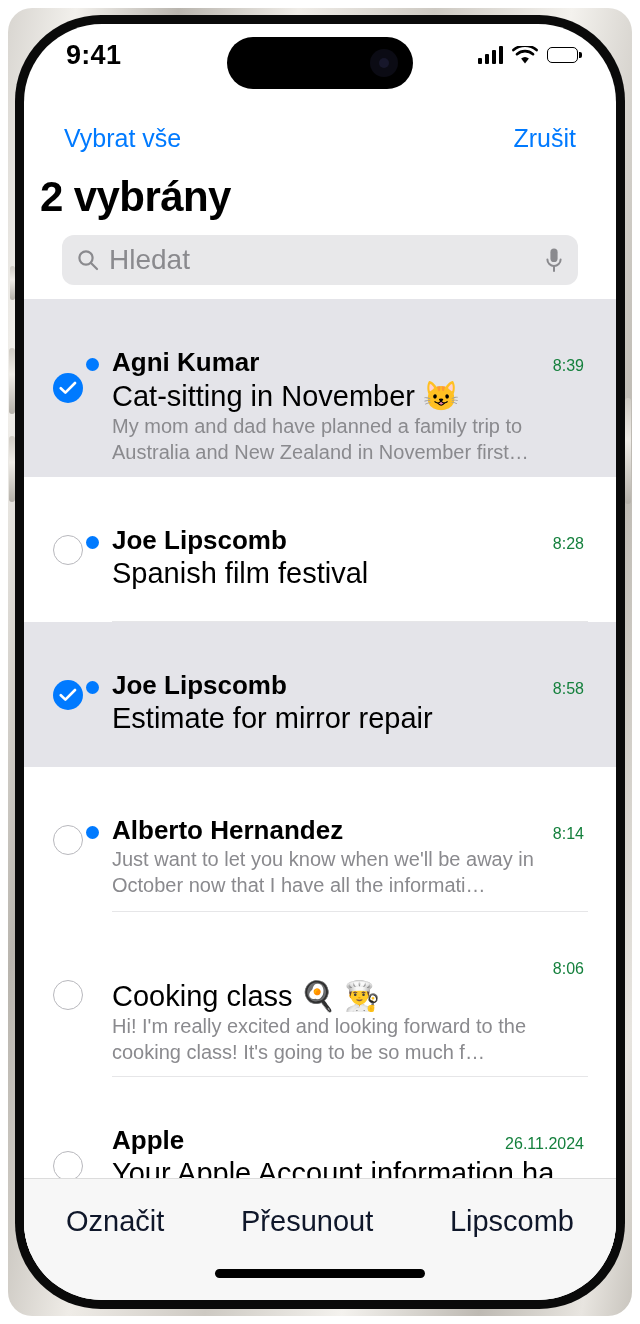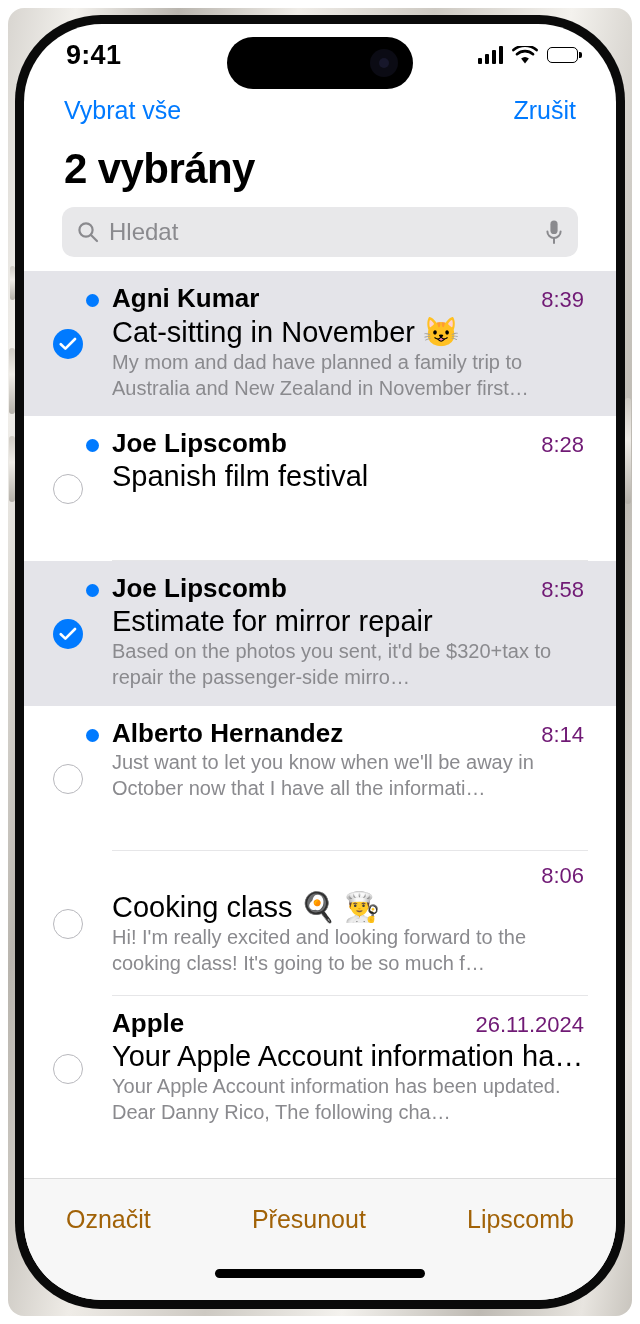--- a/index.html
+++ b/index.html
@@ -12,21 +12,21 @@
     overflow: hidden;
   }
 
   
   .device-outer {
     position: absolute;
     left: 8px;
     top: 8px;
     width: 624px;
     height: 1308px;
-    border-radius: 16px;
+    border-radius: 24px;
     background: linear-gradient(100deg,#d8d5d0 0%,#f2f0ec 8%,#b9b5ae 20%,#efece7 34%,#cdc9c2 50%,#f4f2ee 66%,#bdb9b2 82%,#e8e5e0 94%,#c8c4bd 100%);
     padding: 7px;
   }
   .device-inner {
     width: 100%;
     height: 100%;
     border-radius: 86px;
     background: #0a0a0a;
     padding: 9px;
   }
@@ -131,44 +131,45 @@
     padding: 10px 40px 6px 40px;
   }
   .nav-btn {
     font-size: 25px;
     color: #007aff;
     background: none;
     border: none;
     font-family: inherit;
     cursor: pointer;
     white-space: nowrap;
+    margin-top: 28px;
   }
 
   .page-title {
     font-size: 42px;
     font-weight: bold;
     letter-spacing: -.6px;
     color: #000;
-    padding: 14px 40px 10px 40px;
+    padding: 14px 40px 10px 16px;
   }
 
   
   .search-wrap { padding: 4px 38px 14px 38px; }
   .search-bar {
     display: flex;
     align-items: center;
     height: 50px;
     background: #e8e8ea;
     border-radius: 12px;
     padding: 0 14px 0 14px;
     gap: 9px;
   }
   .search-placeholder {
     flex: 1;
-    font-size: 24px;
+    font-size: 28px;
     color: #8a8a8e;
   }
   .icon-svg { display: block; }
 
   
   .mail-list {
     background: #fff;
   }
   .mail-row {
     display: flex;
@@ -195,20 +196,21 @@
     justify-content: center;
   }
   .cb.unchecked { border: 1.8px solid #b8b8bd; }
   .cb.checked { background: #007aff; }
 
   .mail-body {
     flex: 1;
     min-width: 0;
     position: relative;
     padding-right: 4px;
+    margin-top: 36px;
   }
   .mail-row .sep {
     position: absolute;
     left: 88px;
     right: 28px;
     bottom: 0;
     height: 1px;
     background: #e6e6e8;
   }
 
@@ -229,22 +231,22 @@
   .sender {
     font-size: 26px;
     font-weight: bold;
     color: #000;
     white-space: nowrap;
     overflow: hidden;
     text-overflow: ellipsis;
   }
   .time {
     margin-left: auto;
-    font-size: 22px;
-    color: #701a75;
+    font-size: 16px;
+    color: #15803d;
     white-space: nowrap;
     flex: none;
   }
   .subject {
     font-size: 29px;
     color: #000;
     margin-top: 1px;
     white-space: nowrap;
     overflow: hidden;
     text-overflow: ellipsis;
@@ -264,22 +266,22 @@
     bottom: 0;
     height: 122px;
     background: #f7f7f7;
     border-top: 1px solid #dcdcdc;
     display: flex;
     align-items: flex-start;
     justify-content: space-between;
     padding: 26px 42px 0 42px;
   }
   .toolbar-btn {
-    font-size: 25px;
-    color: #a16207;
+    font-size: 29px;
+    color: #0f172a;
     background: none;
     border: none;
     font-family: inherit;
     cursor: pointer;
     white-space: nowrap;
   }
   .home-indicator {
     position: absolute;
     left: 50%;
     transform: translateX(-50%);
@@ -400,21 +402,20 @@
               </svg>
             </span>
           </div>
           <div class="mail-body">
             <div class="mail-top">
               <span class="unread-dot"></span>
               <span class="sender">Joe Lipscomb</span>
               <span class="time">8:58</span>
             </div>
             <div class="subject">Estimate for mirror repair</div>
-            <div class="preview">Based on the photos you sent, it'd be $320+tax to repair the passenger-side mirro…</div>
           </div>
 
         </div>
 
         <div class="mail-row">
           <div class="checkbox-col">
             <span class="cb unchecked"></span>
           </div>
           <div class="mail-body">
             <div class="mail-top">

